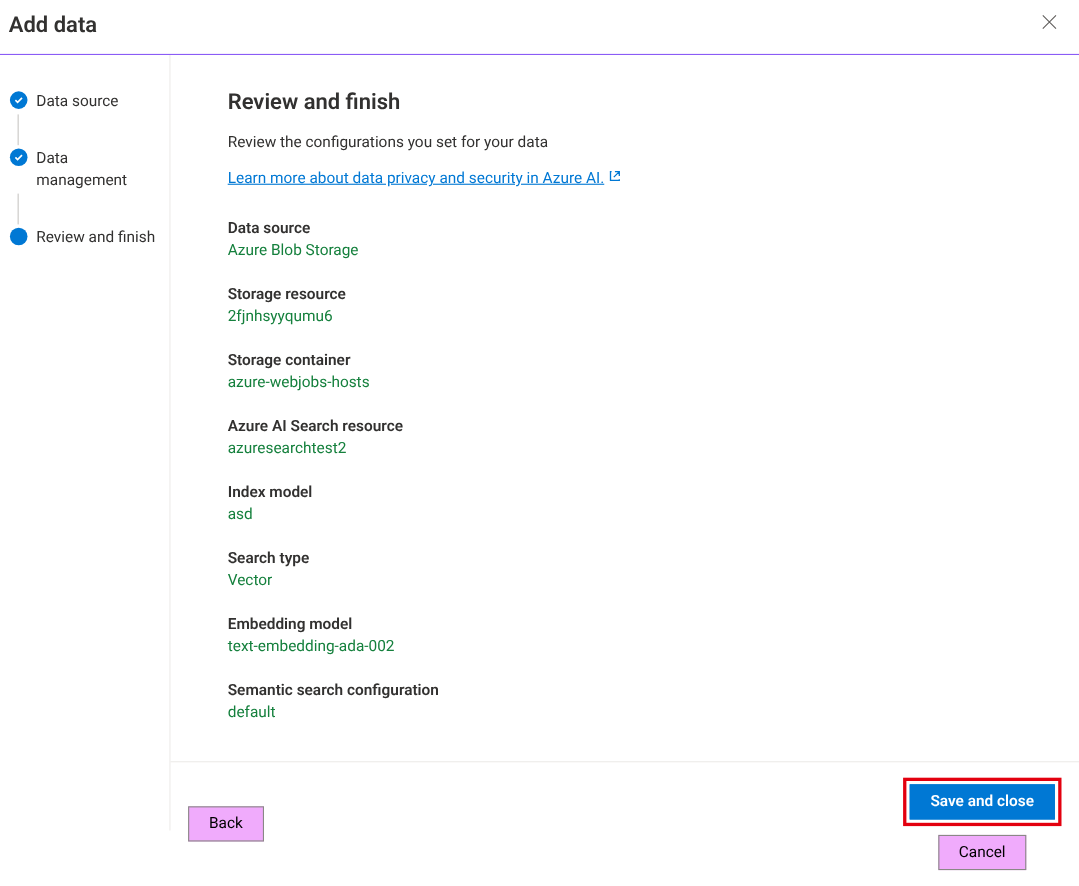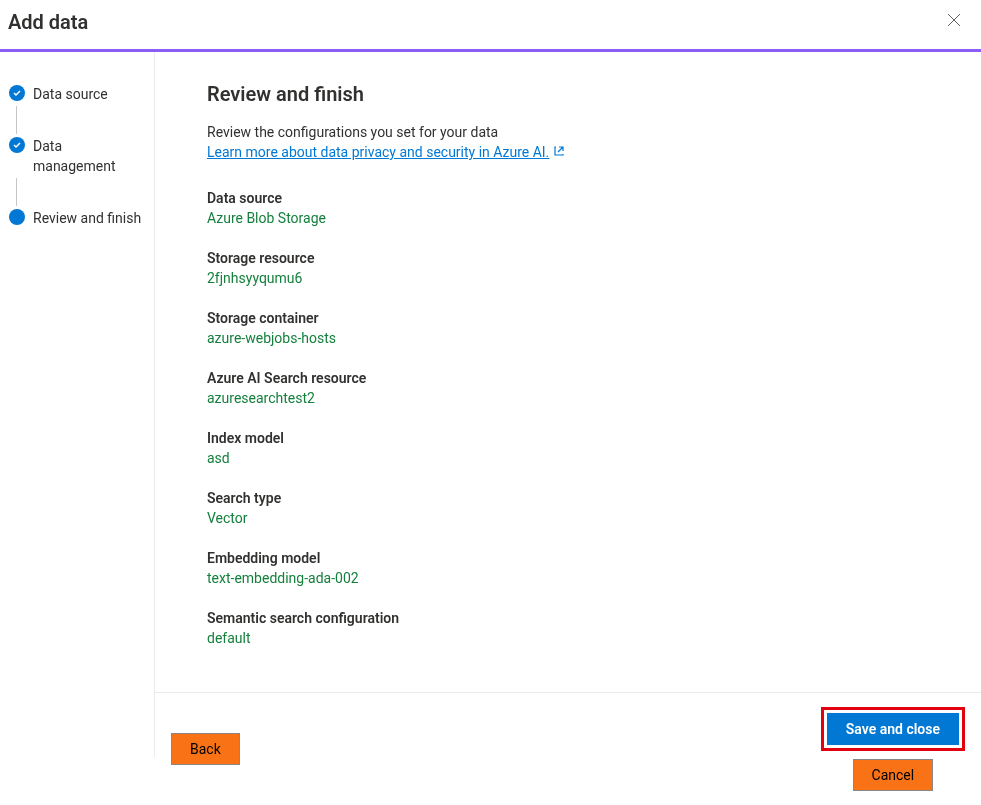--- a/index.html
+++ b/index.html
@@ -14,21 +14,21 @@
       width: 981px;
       height: 805px;
       background: #fff;
       position: relative;
     }
     .header {
       display: flex;
       justify-content: space-between;
       align-items: center;
       padding: 8px 16px 14px 8px;
-      border-bottom: 3px solid #8b5cf6;
+      border-bottom: 1px solid #8b5cf6;
     }
     .header-title {
       font-size: 20px;
       font-weight: 600;
     }
     .close-btn {
       font-size: 16px;
       color: #605e5c;
       cursor: pointer;
       padding: 4px;
@@ -87,21 +87,21 @@
       overflow-y: auto;
     }
     .main-title {
       font-size: 20px;
       font-weight: 600;
       margin-bottom: 18px;
     }
     .subtitle {
       font-size: 14px;
       color: #323130;
-      margin-bottom: 4px;
+      margin-bottom: 16px;
     }
     .learn-link {
       color: #0078d4;
       text-decoration: underline;
       font-size: 14px;
       display: inline-flex;
       align-items: center;
       gap: 4px;
       margin-bottom: 16px;
     }
@@ -136,21 +136,21 @@
       display: flex;
       gap: 8px;
       align-items: center;
       flex-direction: column;
     }
     .btn {
       padding: 6px 18px;
       font-size: 14px;
       font-family: inherit;
       border: 1px solid #8a8886;
-      background: #f97316;
+      background: #f0abfc;
       cursor: pointer;
       min-height: 32px;
     }
     .btn-primary {
       background: #0078d4;
       color: #fff;
       font-weight: 600;
       border-color: #0078d4;
     }
     .highlight-box {

